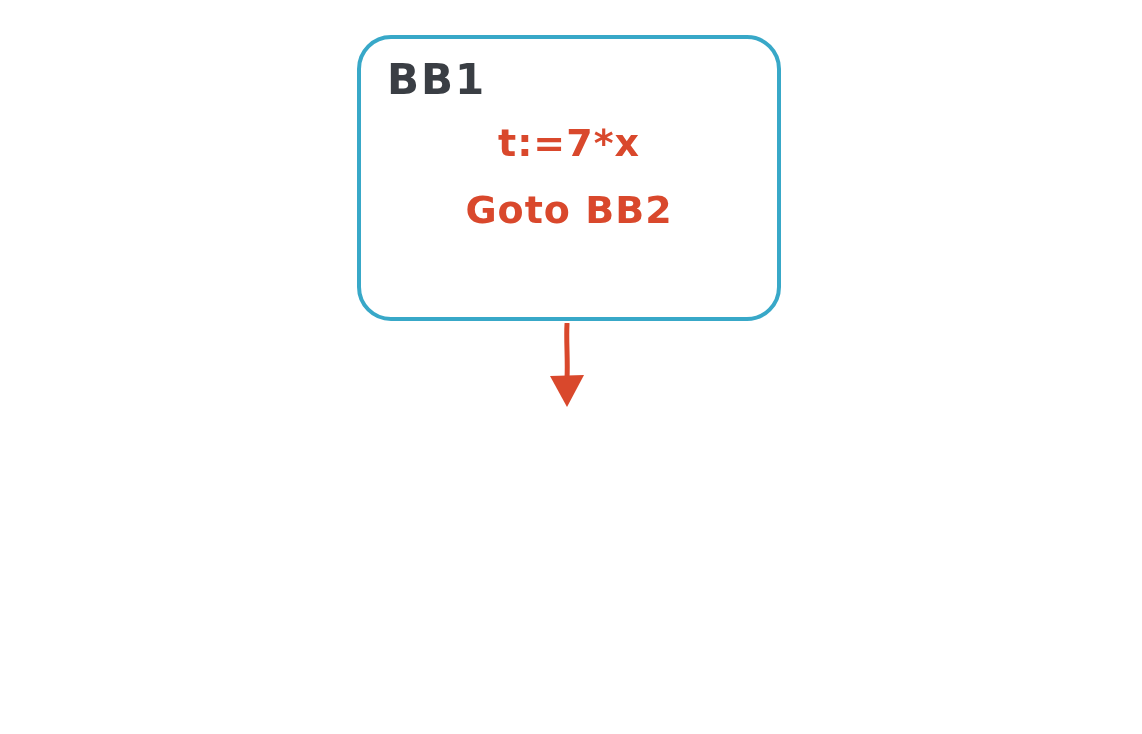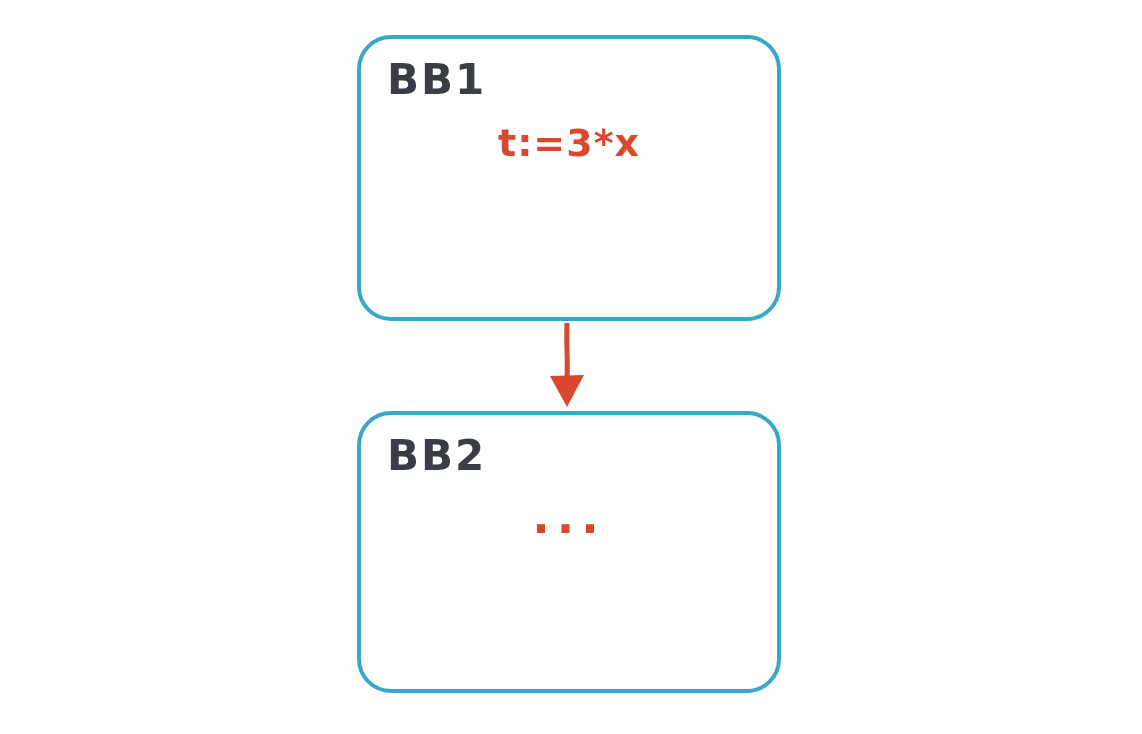--- a/index.html
+++ b/index.html
@@ -77,29 +77,24 @@
   }
 </style>
 </head>
 <body>
 
 <div class="canvas">
 
   <div class="block block-bb1">
     <div class="block-label">BB1</div>
     <div class="block-lines">
-      <div class="code-line">t:=3*x</div>
+      <div class="code-line">t:=7*x</div>
+      <div class="code-line">Goto BB2</div>
     </div>
   </div>
 
   <svg class="arrow-svg" viewBox="0 0 44 86" aria-hidden="true">
     <path d="M22 1 C 21 18, 23 36, 22 56" stroke="#d9482c" stroke-width="5" fill="none" stroke-linecap="round"></path>
     <path d="M5 53 L39 52 L22 84 Z" fill="#d9482c"></path>
   </svg>
 
-  <div class="block block-bb2">
-    <div class="block-label">BB2</div>
-    <div class="block-lines">
-      <div class="code-line ellipsis-line">...</div>
-    </div>
-  </div>
 
 </div>
 
 </body></html>

